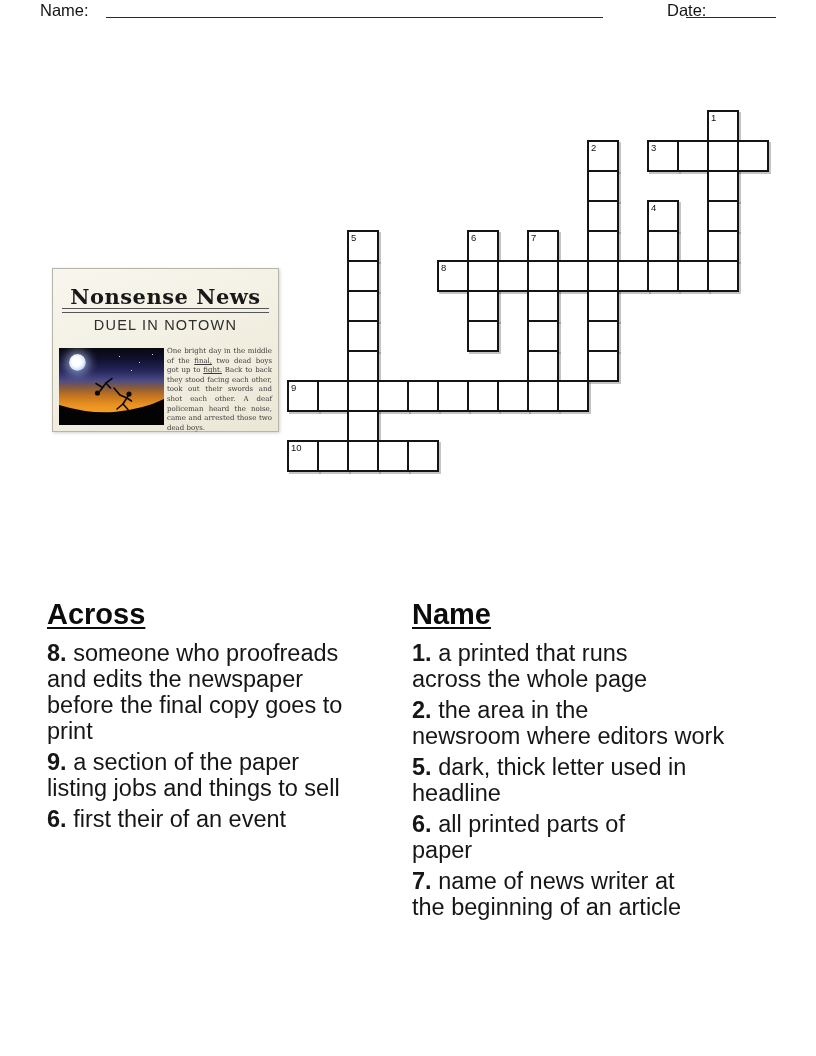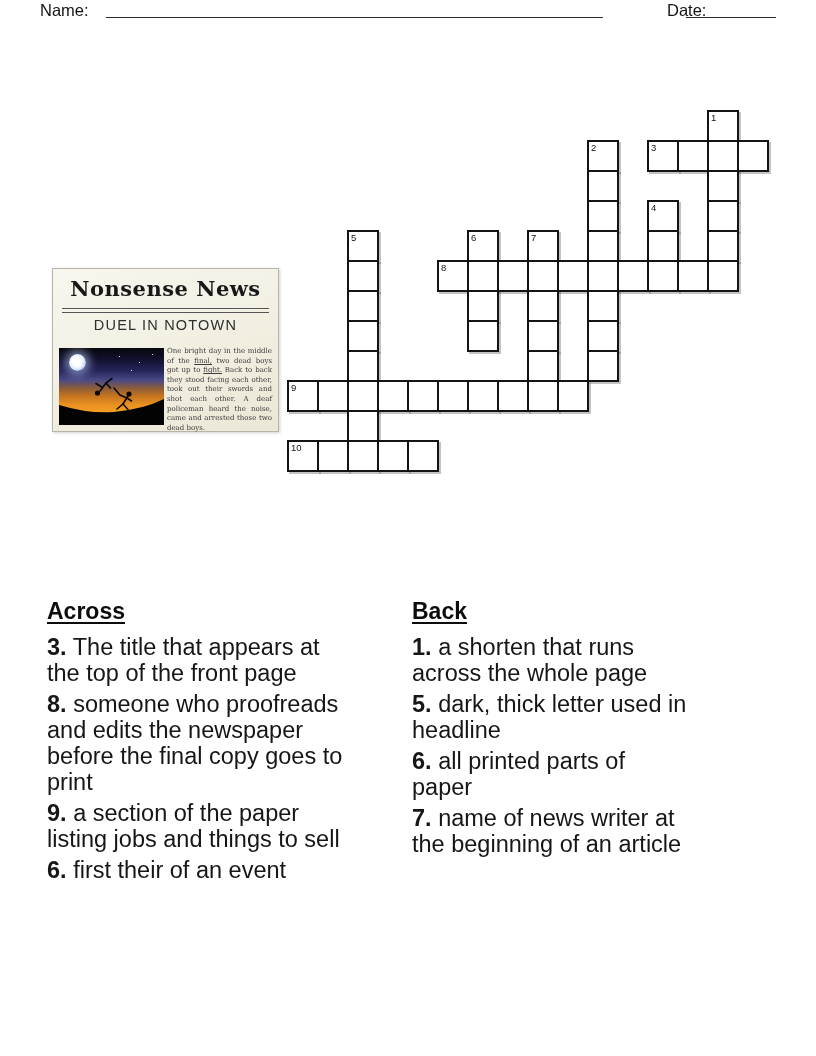--- a/index.html
+++ b/index.html
@@ -24,21 +24,21 @@
   .cell{position:absolute;width:32px;height:32px;box-sizing:border-box;
         border:2px solid #141414;background:#fff;
         box-shadow:2px 2px 0 rgba(125,125,125,0.45);}
   .cell .num{position:absolute;left:2px;top:0px;font-size:9.5px;line-height:11px;
              color:#111;font-weight:400;}
 
   
   .newspaper{position:absolute;left:52px;top:268px;width:225px;height:162px;
              background:linear-gradient(160deg,#f8f6ee 0%,#f1eee0 60%,#eae7d6 100%);
              border:1px solid #b7b5a8;box-shadow:1px 1px 3px rgba(0,0,0,0.18);}
-  .masthead{position:absolute;top:7px;left:0;right:0;text-align:center;
+  .masthead{position:absolute;top:15px;left:0;right:0;text-align:center;
             font-family:"DejaVu Serif",serif;font-weight:bold;font-size:21px;
             color:#181818;letter-spacing:0.5px;}
   .mast-rule{position:absolute;top:39px;left:9px;right:9px;height:3px;
              border-top:1px solid #555;border-bottom:1px solid #555;}
   .headline{position:absolute;top:48px;left:0;right:0;text-align:center;
             font-size:14.5px;font-weight:500;letter-spacing:1.2px;color:#2e2e2e;}
   .pic{position:absolute;left:6px;top:79px;width:105px;height:77px;overflow:hidden;
        background:linear-gradient(180deg,#08080f 0%,#10102c 14%,#26265c 30%,
                   #4b4a85 42%,#8a5c3a 52%,#c4731f 62%,#ea9222 74%,#f7a426 88%,#f9ab2b 100%);}
   .moon{position:absolute;left:10px;top:6px;width:17px;height:17px;border-radius:50%;
@@ -47,21 +47,21 @@
   .star{position:absolute;width:1px;height:1px;background:#d6dcff;}
   .pic-svg{position:absolute;inset:0;}
   .news-body{position:absolute;left:114px;top:78px;width:105px;
              font-family:"DejaVu Serif",serif;font-size:7px;line-height:9.6px;
              text-align:justify;color:#3c3c3c;}
 
   
   .clues{position:absolute;top:598px;}
   .clues-across{left:47px;width:354px;}
   .clues-down{left:412px;width:394px;}
-  .clue-head{margin:0 0 9px 0;font-size:23px;font-weight:bold;color:#0c0c0c;
+  .clue-head{margin:0 0 9px 0;font-size:29px;font-weight:bold;color:#0c0c0c;
              text-decoration:underline;text-decoration-thickness:2px;text-underline-offset:3px;}
   .clue{margin:0 0 5px 0;font-size:23.5px;line-height:26px;color:#161616;}
   .cnum{font-weight:bold;}
   .ctext{white-space:pre-line;}
 </style>
 </head>
 <body>
 
 <div class="page">
 
@@ -177,36 +177,36 @@
           <path d="M64,56 L69,61.5" fill="none"></path>
         </g>
       </svg>
     </div>
     <div class="news-body">One bright day in the middle of the <u>final,</u> two dead boys got up to <u>fight.</u>  Back to back they stood facing each other, took out their swords and shot each other.  A deaf policeman heard the noise, came and arrested those two dead boys.</div>
   </div>
 
   <div class="clues clues-across">
     <h2 class="clue-head">Across</h2>
     <div>
-        <p class="clue"><span class="cnum">3.</span><span class="ctext"> The title that appears at
-the top of the front page</span></p>
         <p class="clue"><span class="cnum">8.</span><span class="ctext"> someone who proofreads
 and edits the newspaper
 before the final copy goes to
 print</span></p>
         <p class="clue"><span class="cnum">9.</span><span class="ctext"> a section of the paper
 listing jobs and things to sell</span></p>
         <p class="clue"><span class="cnum">6.</span><span class="ctext"> first their of an event</span></p>
       </div>
   </div>
   <div class="clues clues-down">
-    <h2 class="clue-head">Back</h2>
+    <h2 class="clue-head">Name</h2>
     <div>
-        <p class="clue"><span class="cnum">1.</span><span class="ctext"> a shorten that runs
+        <p class="clue"><span class="cnum">1.</span><span class="ctext"> a printed that runs
 across the whole page</span></p>
+        <p class="clue"><span class="cnum">2.</span><span class="ctext"> the area in the
+newsroom where editors work</span></p>
         <p class="clue"><span class="cnum">5.</span><span class="ctext"> dark, thick letter used in
 headline</span></p>
         <p class="clue"><span class="cnum">6.</span><span class="ctext"> all printed parts of
 paper</span></p>
         <p class="clue"><span class="cnum">7.</span><span class="ctext"> name of news writer at
 the beginning of an article</span></p>
       </div>
   </div>
 
 </div>

